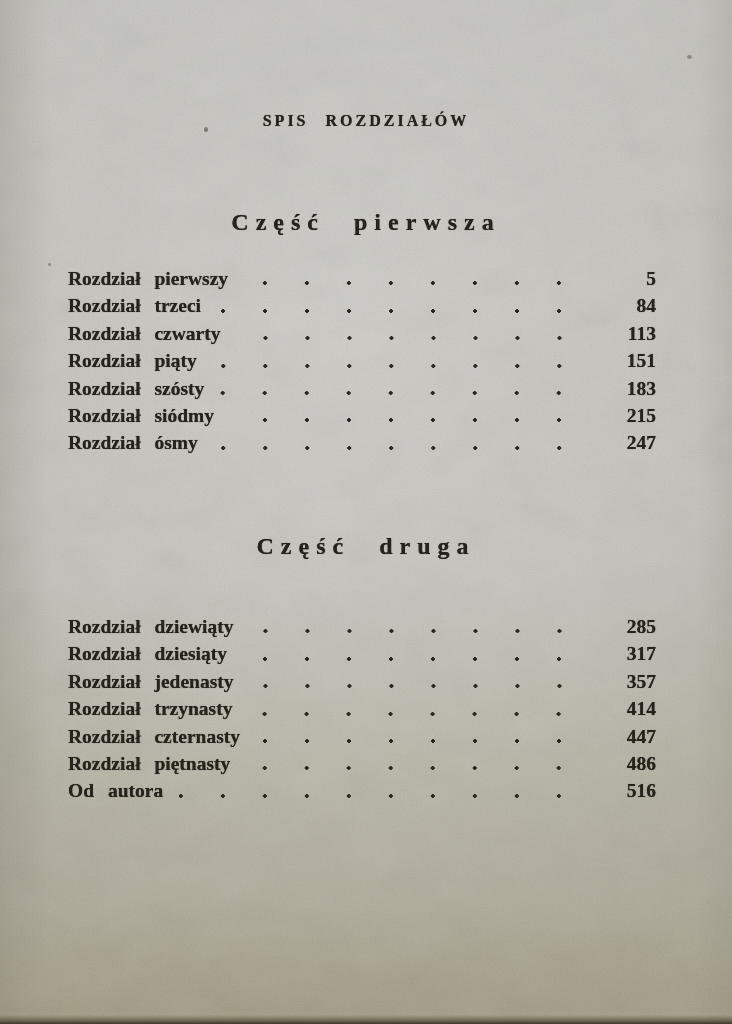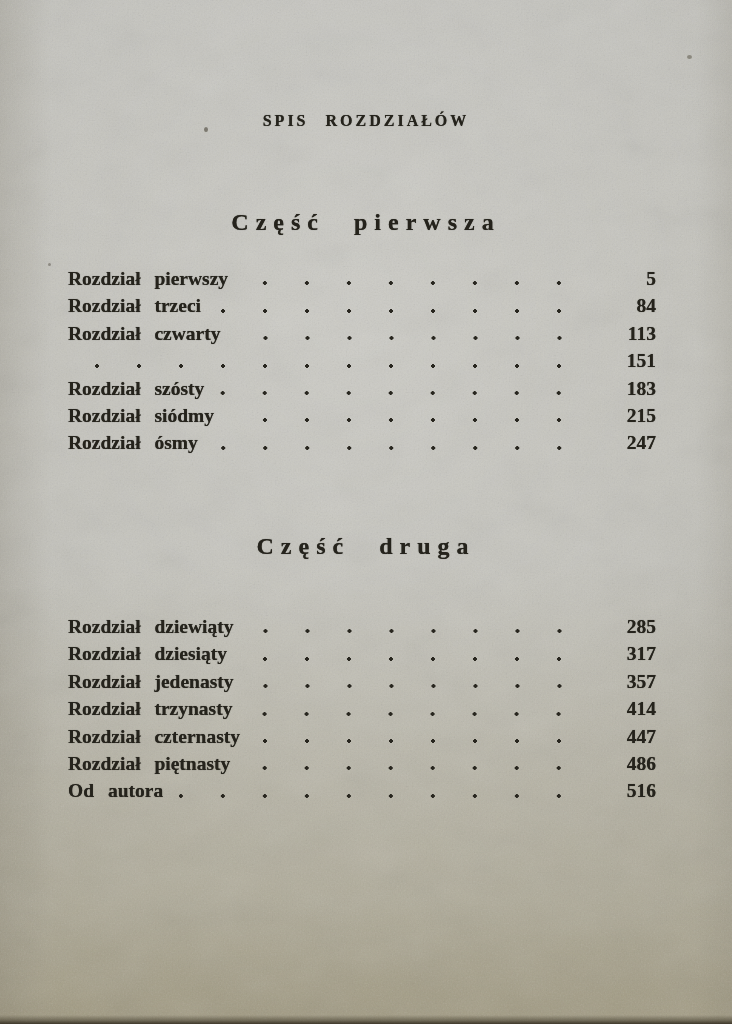--- a/index.html
+++ b/index.html
@@ -146,20 +146,21 @@
         <span class="label">Rozdział trzeci</span>
         <span class="leader"></span>
         <span class="num">84</span>
       </div>
       <div class="row">
         <span class="label">Rozdział czwarty</span>
         <span class="leader"></span>
         <span class="num">113</span>
       </div>
       <div class="row">
+        <span class="label">Rozdział piąty</span>
         <span class="leader"></span>
         <span class="num">151</span>
       </div>
       <div class="row">
         <span class="label">Rozdział szósty</span>
         <span class="leader"></span>
         <span class="num">183</span>
       </div>
       <div class="row">
         <span class="label">Rozdział siódmy</span>

